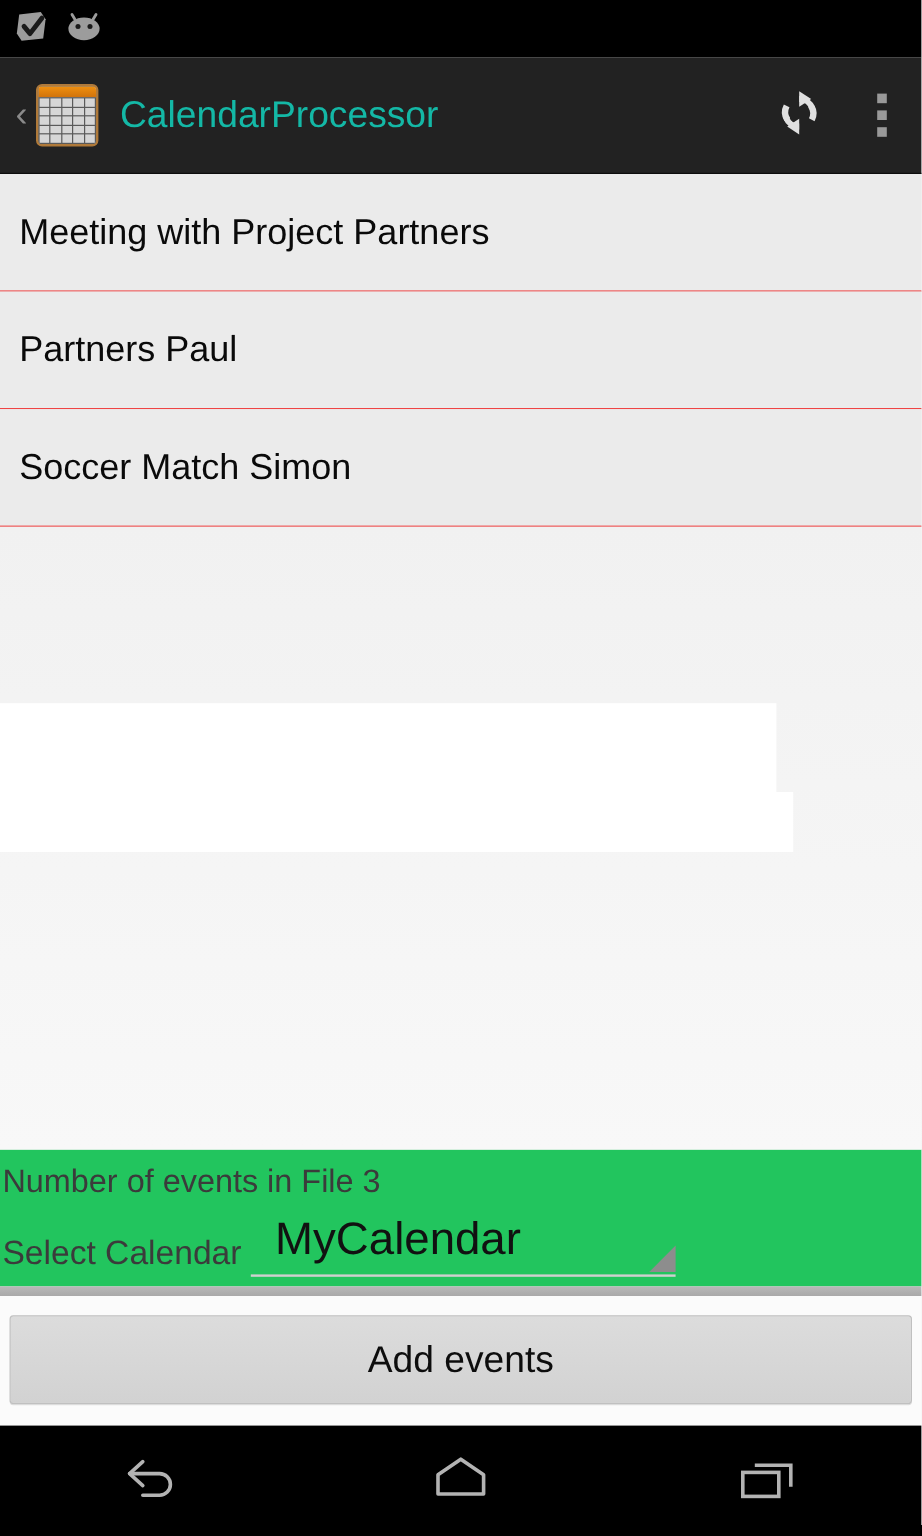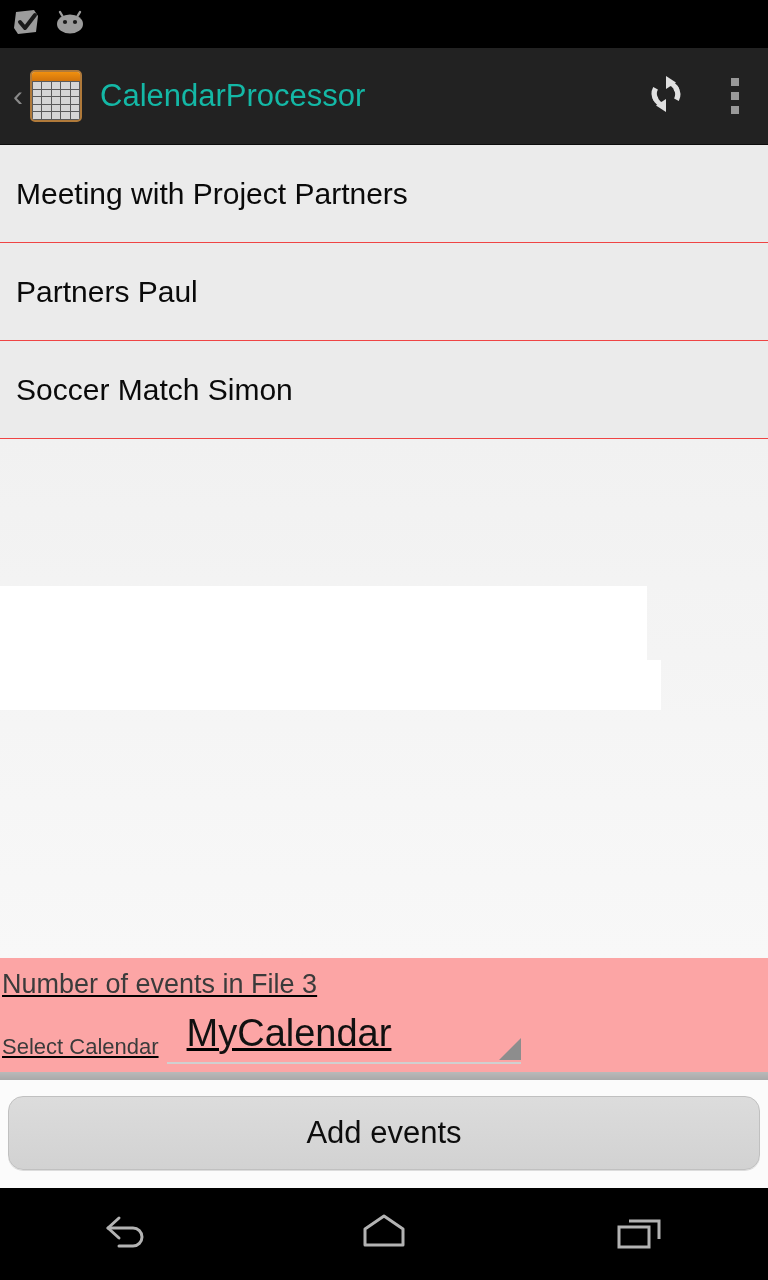--- a/index.html
+++ b/index.html
@@ -126,40 +126,39 @@
   .blank-panel-b {
     position:absolute;
     left:0; top:221px;
     width:661px; height:50px;
     background:#ffffff;
   }
 
   
   .form-area {
     flex:0 0 auto;
-    background:#fca5a5;
+    background:#22c55e;
     padding-bottom:0;
-    text-decoration:underline;
   }
   .count-row {
     height:52px;
     display:flex; align-items:center;
     padding-left:2px;
   }
   .count-text {
     font-size:27px;
     color:#3b3b3b;
   }
   .spinner-row {
     height:62px;
     display:flex; align-items:flex-end;
     padding:0 0 8px 2px;
   }
   .spinner-label {
-    font-size:22px;
+    font-size:28px;
     color:#3b3b3b;
     padding-bottom:4px;
   }
   .spinner {
     position:relative;
     margin-left:8px;
     width:354px;
     height:54px;
     border-bottom:2px solid #d0d0d0;
     display:flex; align-items:center;
@@ -187,21 +186,21 @@
   .btn-wrap {
     flex:0 0 auto;
     background:#fbfbfb;
     padding:16px 8px 18px 8px;
   }
   .add-btn {
     width:100%;
     height:74px;
     background:linear-gradient(#dcdcdc,#d2d2d2);
     border:1px solid #c0c0c0;
-    border-radius:15px;
+    border-radius:3px;
     box-shadow:0 1px 0 rgba(0,0,0,0.12);
     display:flex; align-items:center; justify-content:center;
     font-size:31px;
     color:#0d0d0d;
     font-family:"Liberation Sans", sans-serif;
   }
 
   
   .nav-bar {
     height:92px;

